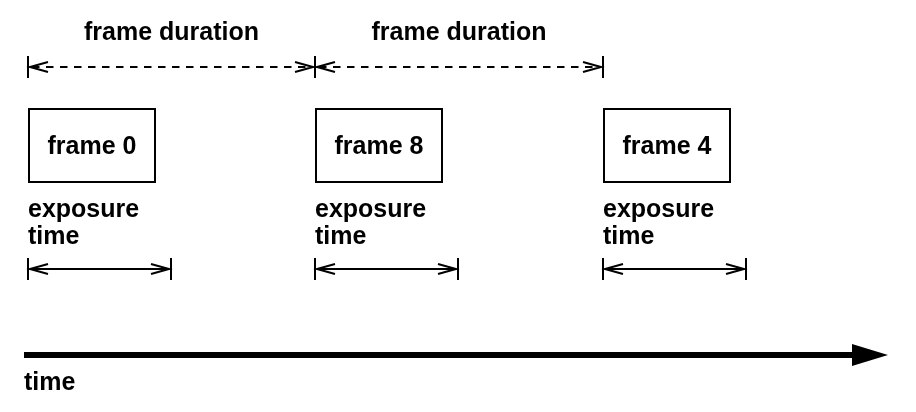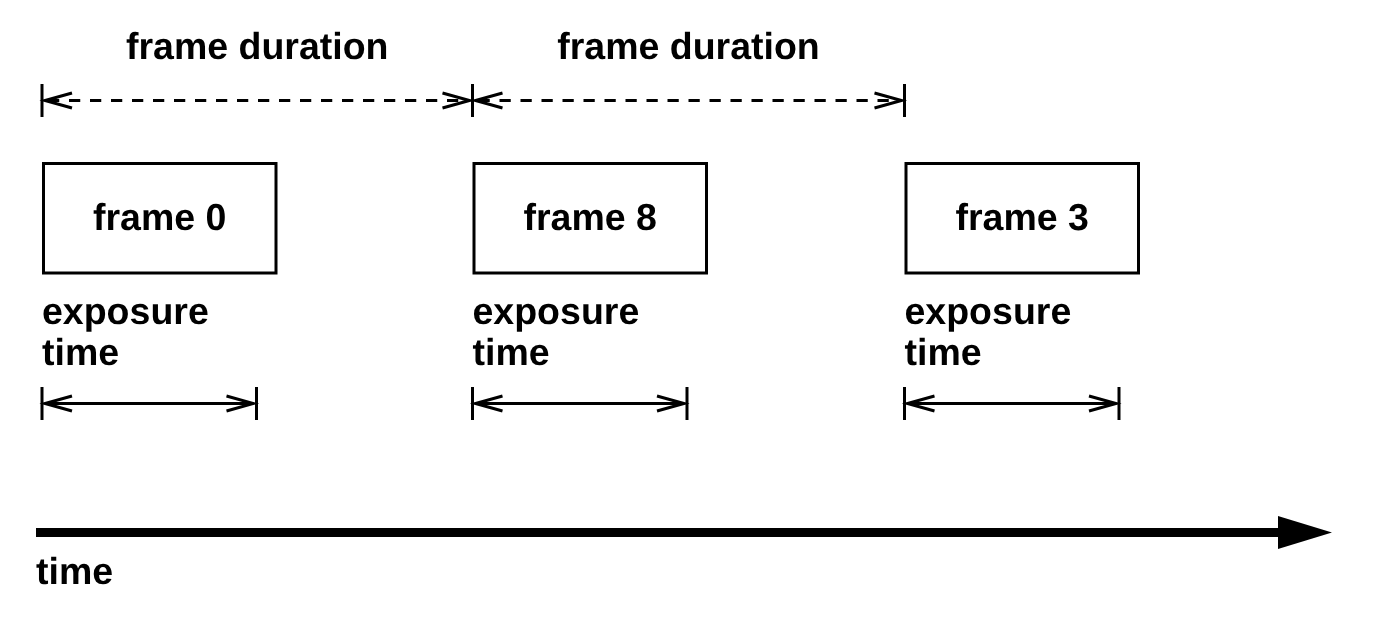--- a/index.html
+++ b/index.html
@@ -33,21 +33,21 @@
   }
   .fd-label {
     top: 18px;
     text-align: center;
   }
   .fd-label.span-0 { left: 28px;  width: 287px; }
   .fd-label.span-1 { left: 315px; width: 288px; }
   .frame-box {
     position: absolute;
     top: 108px;
-    width: 157px;
+    width: 128px;
     height: 75px;
     box-sizing: border-box;
     border: 2px solid #000000;
     background: #ffffff;
     display: flex;
     align-items: center;
     justify-content: center;
     font-size: 25px;
   }
   .frame-box.col-0 { left: 28px; }
@@ -120,21 +120,21 @@
   <div class="label fd-label span-0">frame duration</div>
   <div class="label fd-label span-1">frame duration</div>
 
   <div class="frame-box col-0">
     <span>frame 0</span>
   </div>
   <div class="frame-box col-1">
     <span>frame 8</span>
   </div>
   <div class="frame-box col-2">
-    <span>frame 3</span>
+    <span>frame 4</span>
   </div>
 
   <div class="label exp-label col-0">exposure
 time</div>
   <div class="label exp-label col-1">exposure
 time</div>
   <div class="label exp-label col-2">exposure
 time</div>
 
   <div class="label time-label">time</div>

